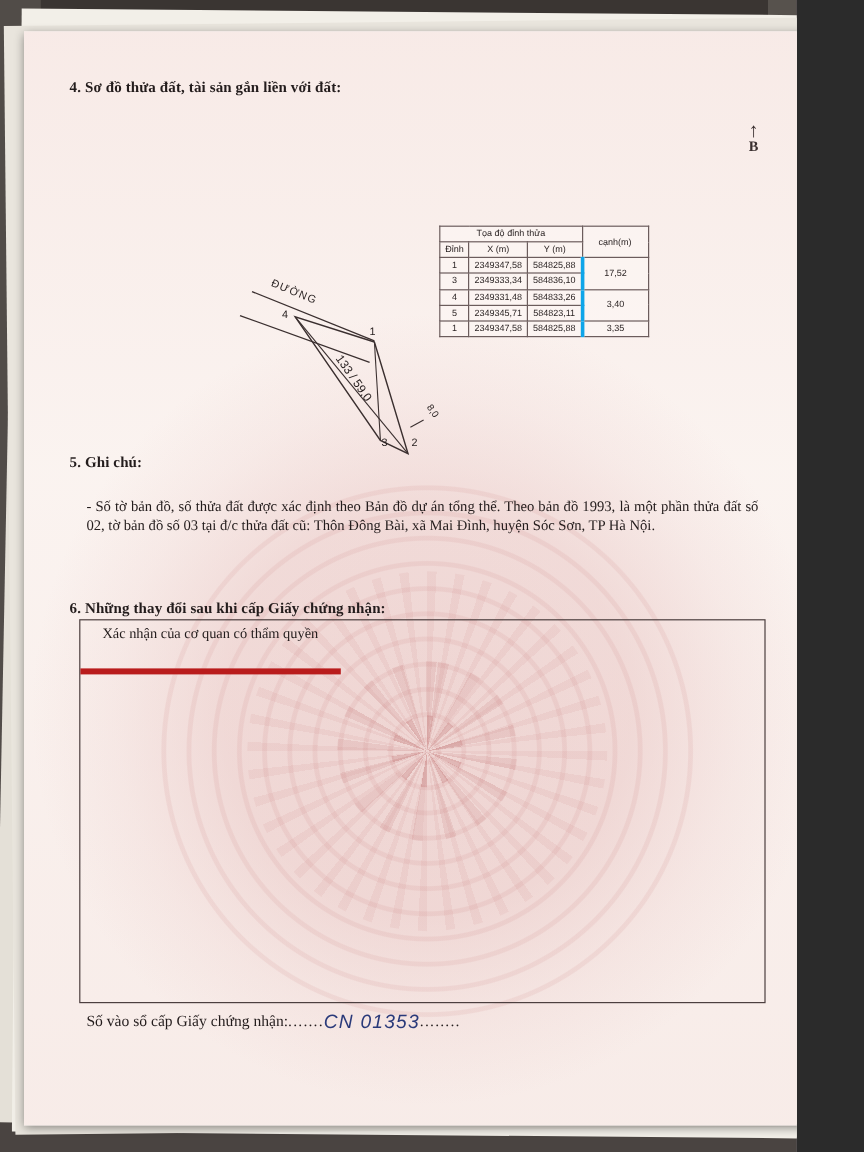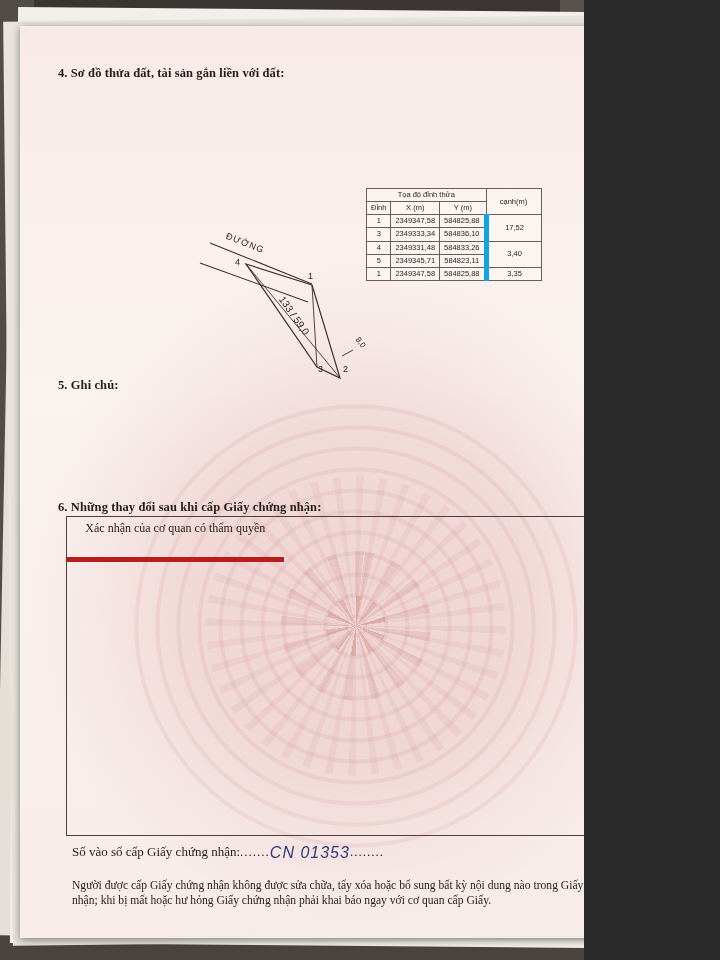--- a/index.html
+++ b/index.html
@@ -2,21 +2,21 @@
 <html><head>
 <meta charset="utf-8">
 <style>
   html, body {
     margin: 0;
     padding: 0;
     background: #2b2b2b;
   }
   #page {
     position: relative;
-    width: 584px;
+    width: 664px;
     height: 960px;
     overflow: hidden;
     background: #c4b5fd;
     font-family: "Liberation Serif", serif;
   }
   
   .paper-stack {
     position: absolute;
     background: #efece6;
   }
@@ -178,21 +178,21 @@
   }
   .coord-table th, .coord-table td {
     border: 1px solid #6b5c5c;
     padding: 1px 4px;
     text-align: center;
     line-height: 1.35;
     white-space: nowrap;
   }
   .coord-table th { font-weight: normal; }
   .coord-table .hdr-span { font-size: 7.5px; }
-  .coord-table td.cell-canh { border-left: 5px solid #0ea5e9; }
+  .coord-table td.cell-canh { border-left: 3px solid #0ea5e9; }
   .edge-col { width: 46px; }
 
   
   .parcel { position: absolute; left: 0; top: 0; width: 610px; height: 340px; }
 
   
   #t5 { left: 38px; top: 352px; }
   .notes {
     position: absolute;
     left: 52px;
@@ -362,33 +362,31 @@
               <td>2349347,58</td>
               <td>584825,88</td>
               <td class="cell-canh">3,35</td>
             </tr>
           </tbody>
         </table>
       </div>
 
       <div class="sec-title" id="t5">5. Ghi chú:</div>
       <div class="notes">
+        <p>- Số tờ bản đồ, số thửa đất được xác định theo Bản đồ dự án tổng thể. Theo bản đồ 1993, là một phần thửa đất số 02, tờ bản đồ số 03 tại đ/c thửa đất cũ: Thôn Đông Bài, xã Mai Đình, huyện Sóc Sơn, TP Hà Nội.</p>
       </div>
 
       <div class="sec-title" id="t6">6. Những thay đổi sau khi cấp Giấy chứng nhận:</div>
 
       <div class="big-table">
         <div class="bt-right">
           <div class="bt-head">Xác nhận của cơ quan có thẩm quyền</div>
         </div>
       </div>
 
       <div class="so-vao">
         <span>Số vào sổ cấp Giấy chứng nhận:</span><span class="dots">.......</span><span class="handwriting">CN  01353</span><span class="dots">........</span>
       </div>
 
-      <div class="footer-note">
-        <p>Người được cấp Giấy chứng nhận không được sửa chữa, tẩy xóa hoặc bổ sung bất kỳ nội dung nào trong Giấy chứng nhận; khi bị mất hoặc hư hỏng Giấy chứng nhận phải khai báo ngay với cơ quan cấp Giấy.</p>
-      </div>
 
     </div>
   </div>
 </div>
 
 </body></html>

